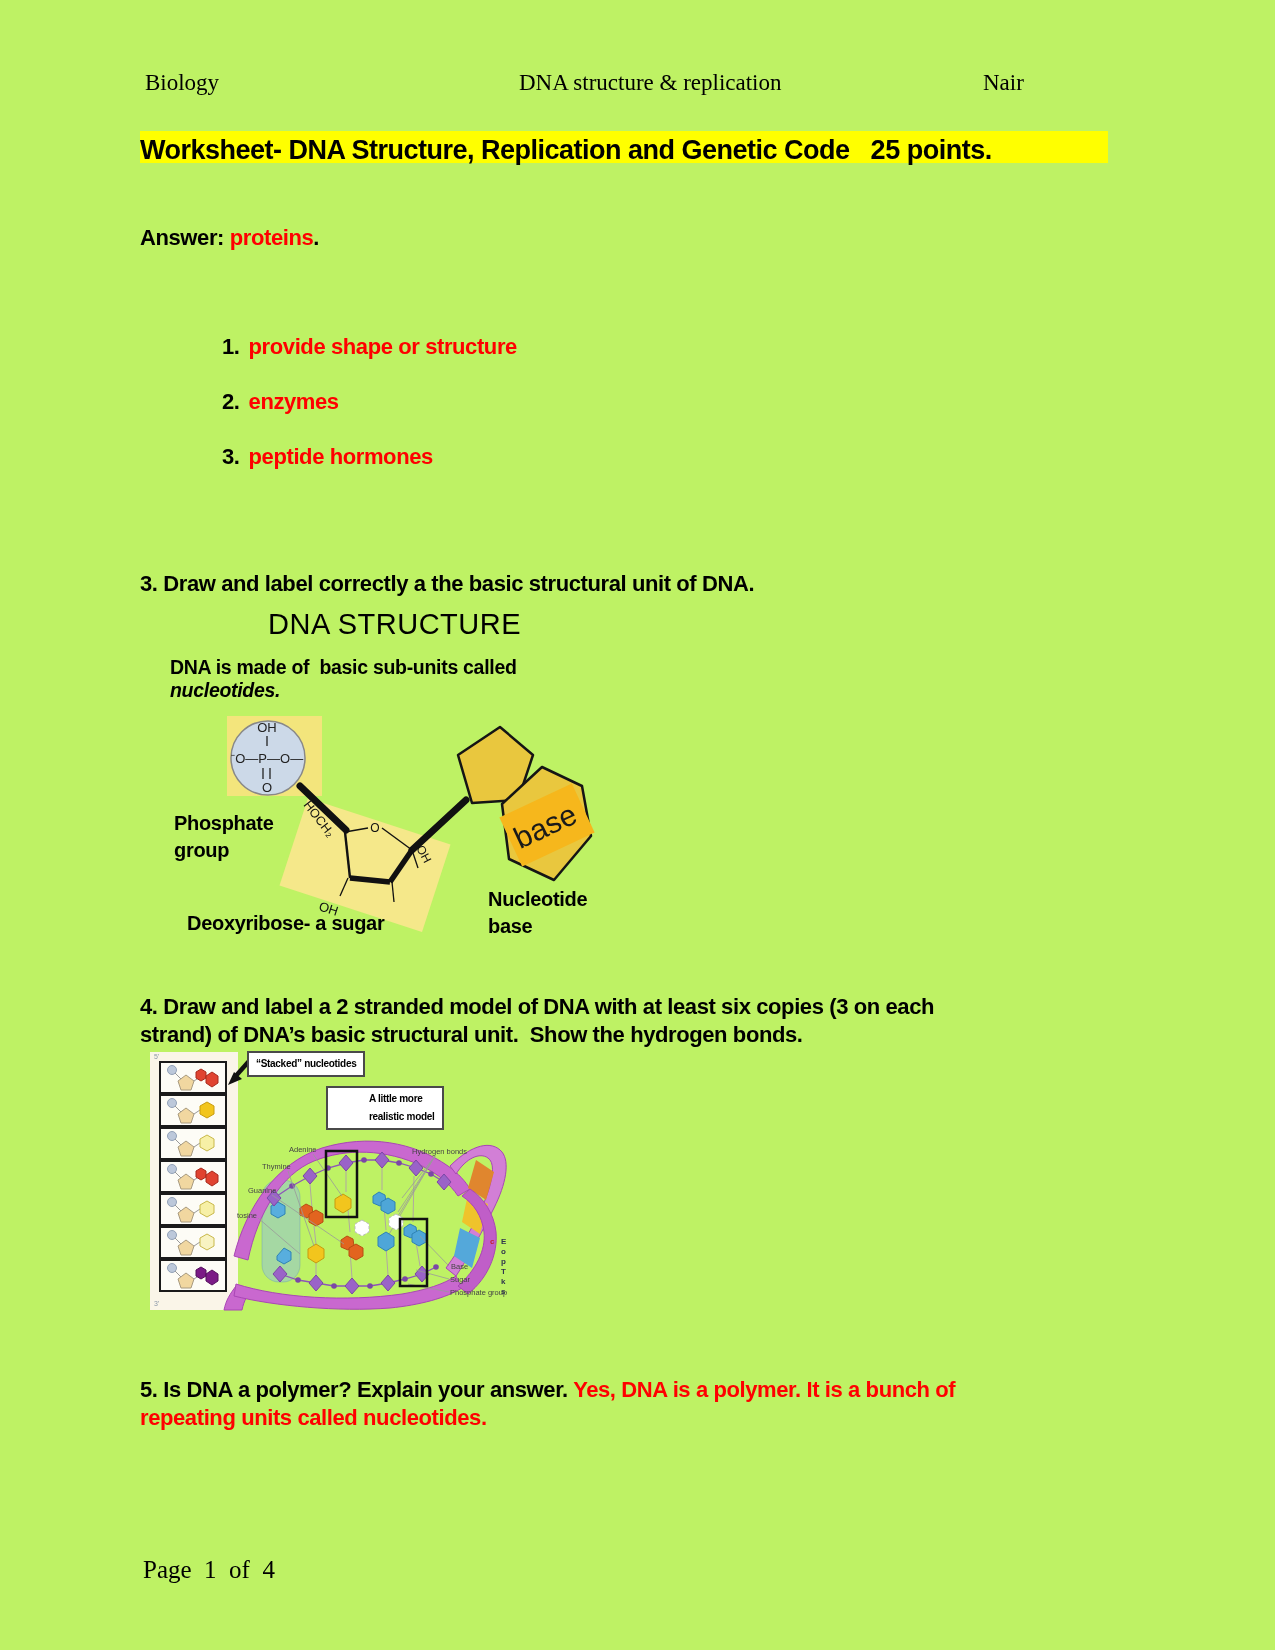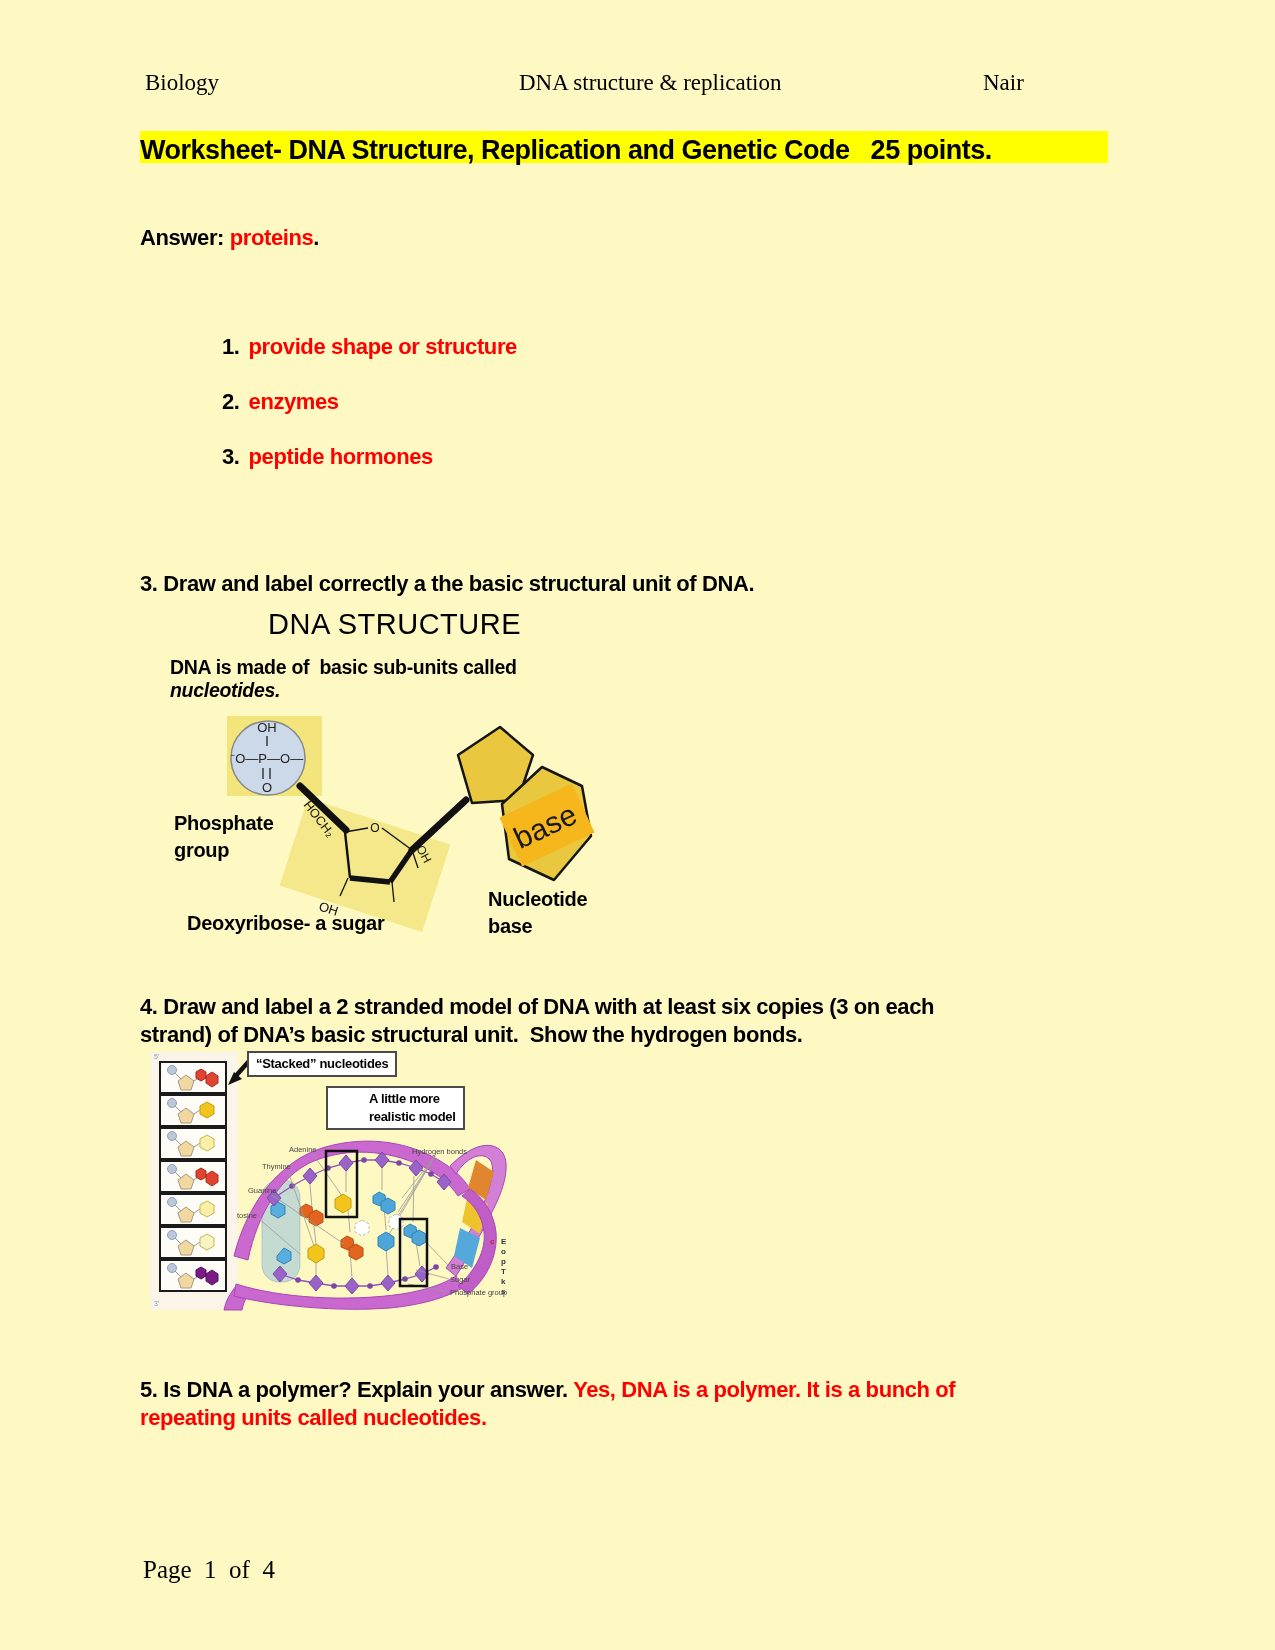--- a/index.html
+++ b/index.html
@@ -1,17 +1,17 @@
 <!DOCTYPE html>
 <html><head>
 <meta charset="utf-8">
 <style>
   html,body{margin:0;padding:0;background:#e8e8e8;}
   .page{
-    position:relative;width:1275px;height:1650px;background:#fef9c3;
+    position:relative;width:1275px;height:1650px;background:#bef264;
     margin:0 auto;overflow:hidden;
     font-family:"Liberation Sans",sans-serif;color:#000;
   }
   .abs{position:absolute;}
   .serif{font-family:"Liberation Serif",serif;}
   .b{font-weight:700;letter-spacing:-0.4px;}
   .pre{white-space:pre;}
   .red{color:#ff0000;}
   .hdr{font-size:23px;top:70px;}
   .title-bar{
@@ -19,21 +19,21 @@
     background:#ffff00;font-size:27px;font-weight:700;letter-spacing:-0.5px;
   }
   .qtext{font-size:22px;line-height:28px;}
   .item{font-size:22px;}
   .item .num{color:#000;margin-right:9px;}
   .dna-structure-title{font-size:29px;font-weight:400;letter-spacing:0.5px;}
   .cap{font-size:19.5px;font-weight:700;letter-spacing:-0.3px;}
   .diag-label{font-size:20px;font-weight:700;line-height:27px;letter-spacing:-0.3px;margin-left:9px;}
   .callout{
     position:absolute;background:#ffffff;border:2px solid #4a4a4a;
-    font-size:13px;font-weight:700;letter-spacing:-0.3px;padding:2px 7px;line-height:18px;
+    font-size:10px;font-weight:700;letter-spacing:-0.3px;padding:2px 7px;line-height:18px;
   }
   .footer{font-size:25px;}
   svg text{font-family:"Liberation Sans",sans-serif;}
 </style>
 </head>
 <body>
 
 <div class="page">
 
   <div class="abs serif hdr" style="left:145px;">Biology</div>

